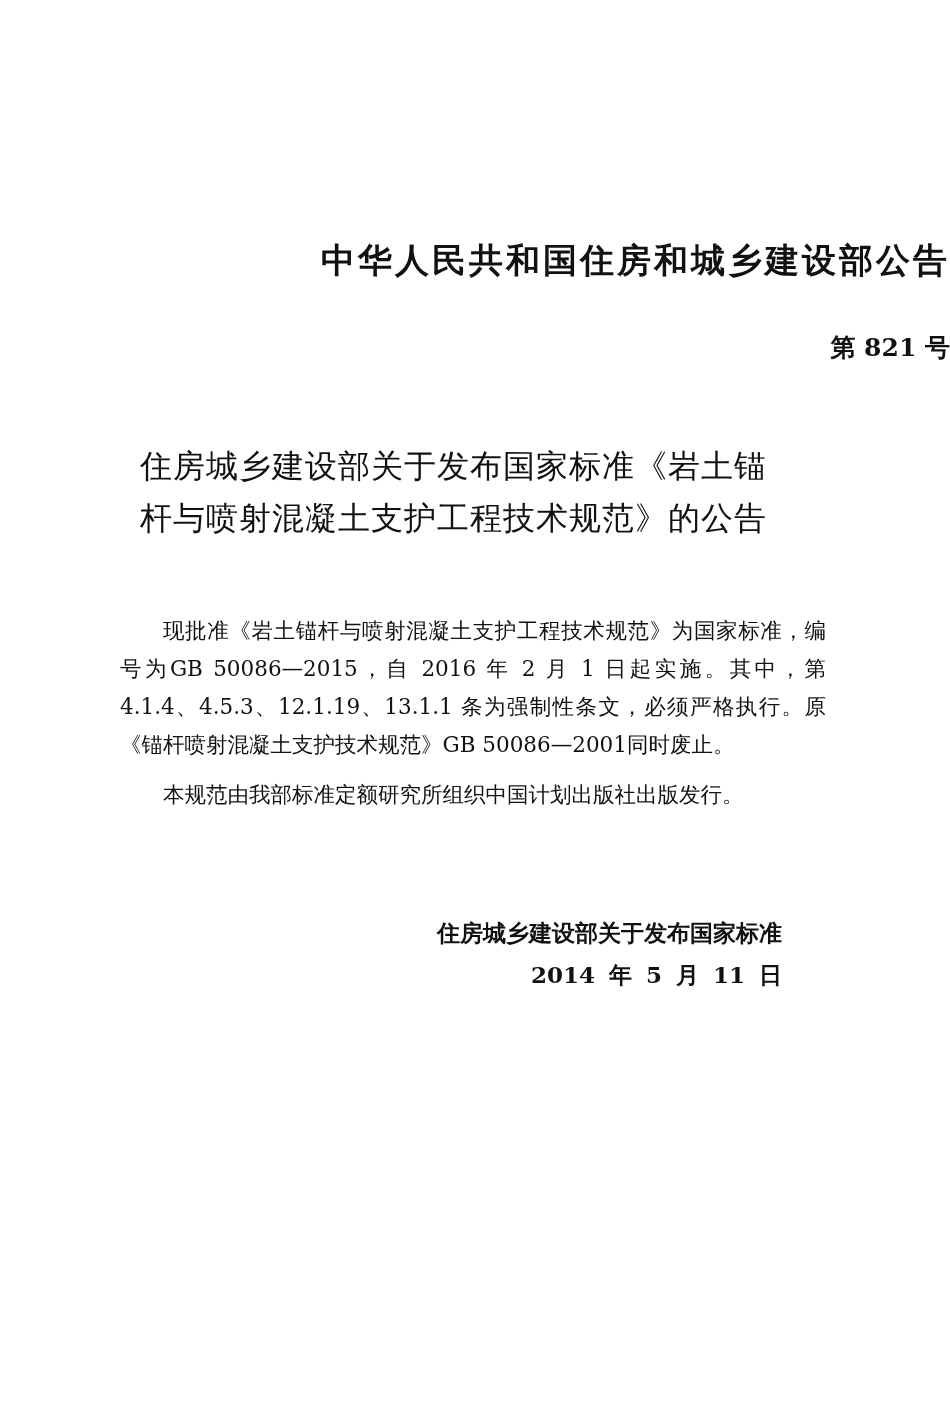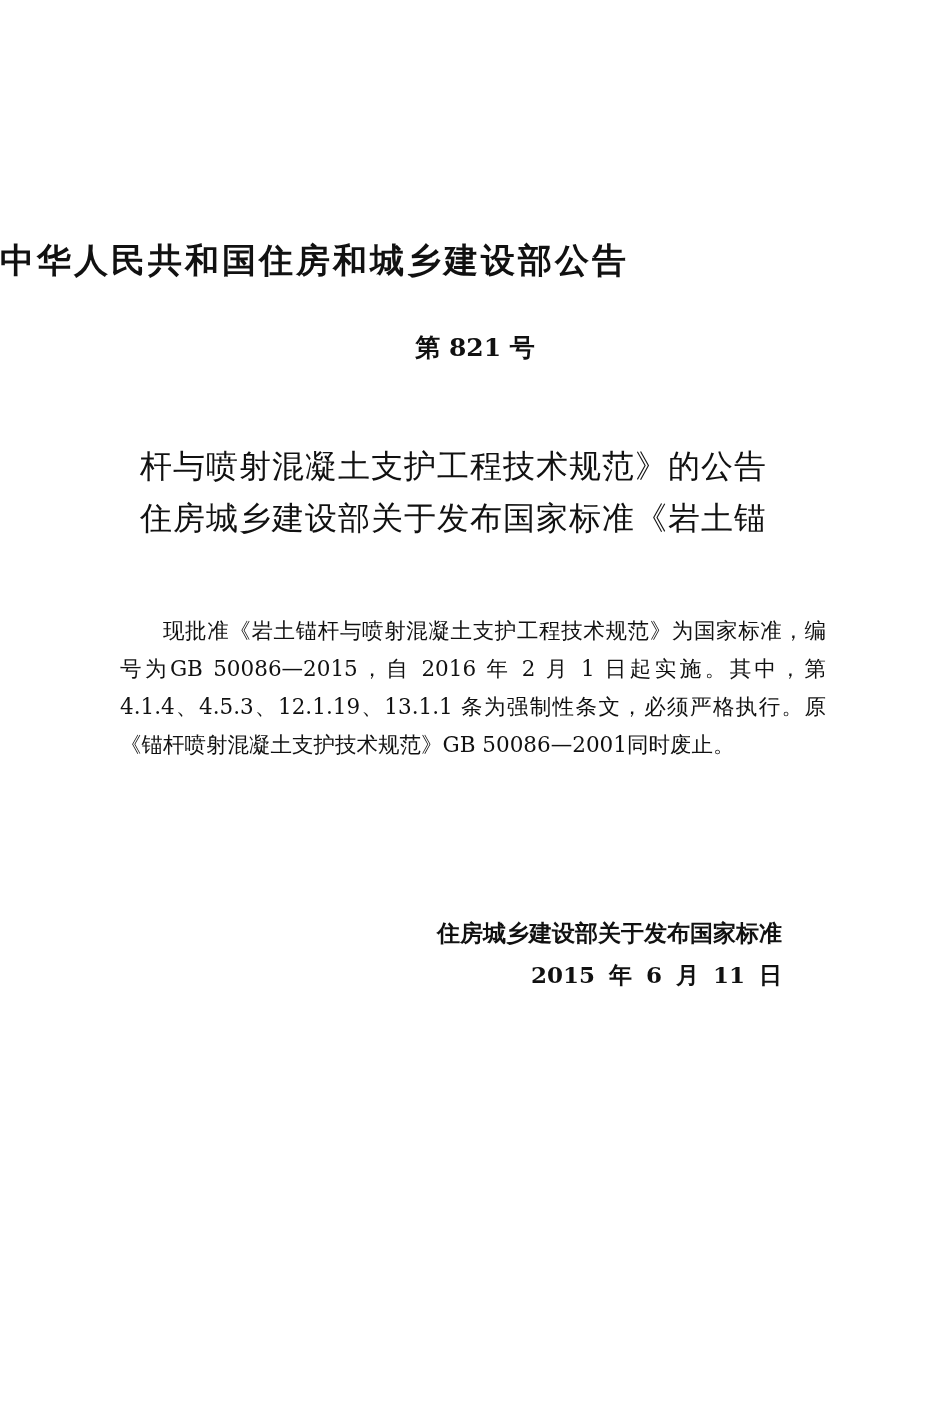--- a/index.html
+++ b/index.html
@@ -3,25 +3,25 @@
 <meta charset="utf-8">
 <style>
   html, body { margin: 0; padding: 0; }
   body {
     width: 950px; height: 1425px; background: #ffffff; position: relative;
     color: #111111; overflow: hidden;
     font-family: "DejaVu Serif", "Liberation Serif", serif;
   }
   .title {
     position: absolute; left: 0; width: 950px; top: 232px;
-    text-align: left; font-family: "DejaVu Sans", sans-serif; font-weight: bold;
+    text-align: right; font-family: "DejaVu Sans", sans-serif; font-weight: bold;
     font-size: 34px; letter-spacing: 3px; line-height: 56px;
   }
   .number {
-    position: absolute; left: 0; width: 950px; top: 328px; text-align: center;
+    position: absolute; left: 0; width: 950px; top: 328px; text-align: right;
     font-family: "DejaVu Serif", serif; font-weight: bold; font-size: 25px; line-height: 40px;
   }
   .subtitle {
     position: absolute; left: 140px; width: 680px; top: 440px;
     font-family: "DejaVu Sans", sans-serif; font-size: 32px; line-height: 52px;
     letter-spacing: 1px;
   }
   .body-text {
     position: absolute; left: 108px; width: 730px; top: 600px;
     font-family: "DejaVu Serif", serif; font-size: 21.5px; line-height: 38px;
@@ -37,20 +37,21 @@
     font-family: "DejaVu Serif", serif; font-weight: bold; font-size: 23px; line-height: 36px;
     word-spacing: 6px;
   }
 </style>
 </head>
 <body>
 
 <div class="title">中华人民共和国住房和城乡建设部公告</div>
 <div class="number">第 821 号</div>
 <div class="subtitle">
+  <div>住房城乡建设部关于发布国家标准《岩土锚</div>
   <div>杆与喷射混凝土支护工程技术规范》的公告</div>
-  <div>住房城乡建设部关于发布国家标准《岩土锚</div>
 </div>
 <div class="body-text">
   <p>现批准《岩土锚杆与喷射混凝土支护工程技术规范》为国家标准，编号为GB 50086—2015，自 2016 年 2 月 1 日起实施。其中，第 4.1.4、4.5.3、12.1.19、13.1.1 条为强制性条文，必须严格执行。原《锚杆喷射混凝土支护技术规范》GB 50086—2001同时废止。</p>
+  <p>本规范由我部标准定额研究所组织中国计划出版社出版发行。</p>
 </div>
 <div class="sig-org">住房城乡建设部关于发布国家标准</div>
-<div class="sig-date">2015 年 6 月 11 日</div>
+<div class="sig-date">2014 年 5 月 11 日</div>
 
 </body></html>

